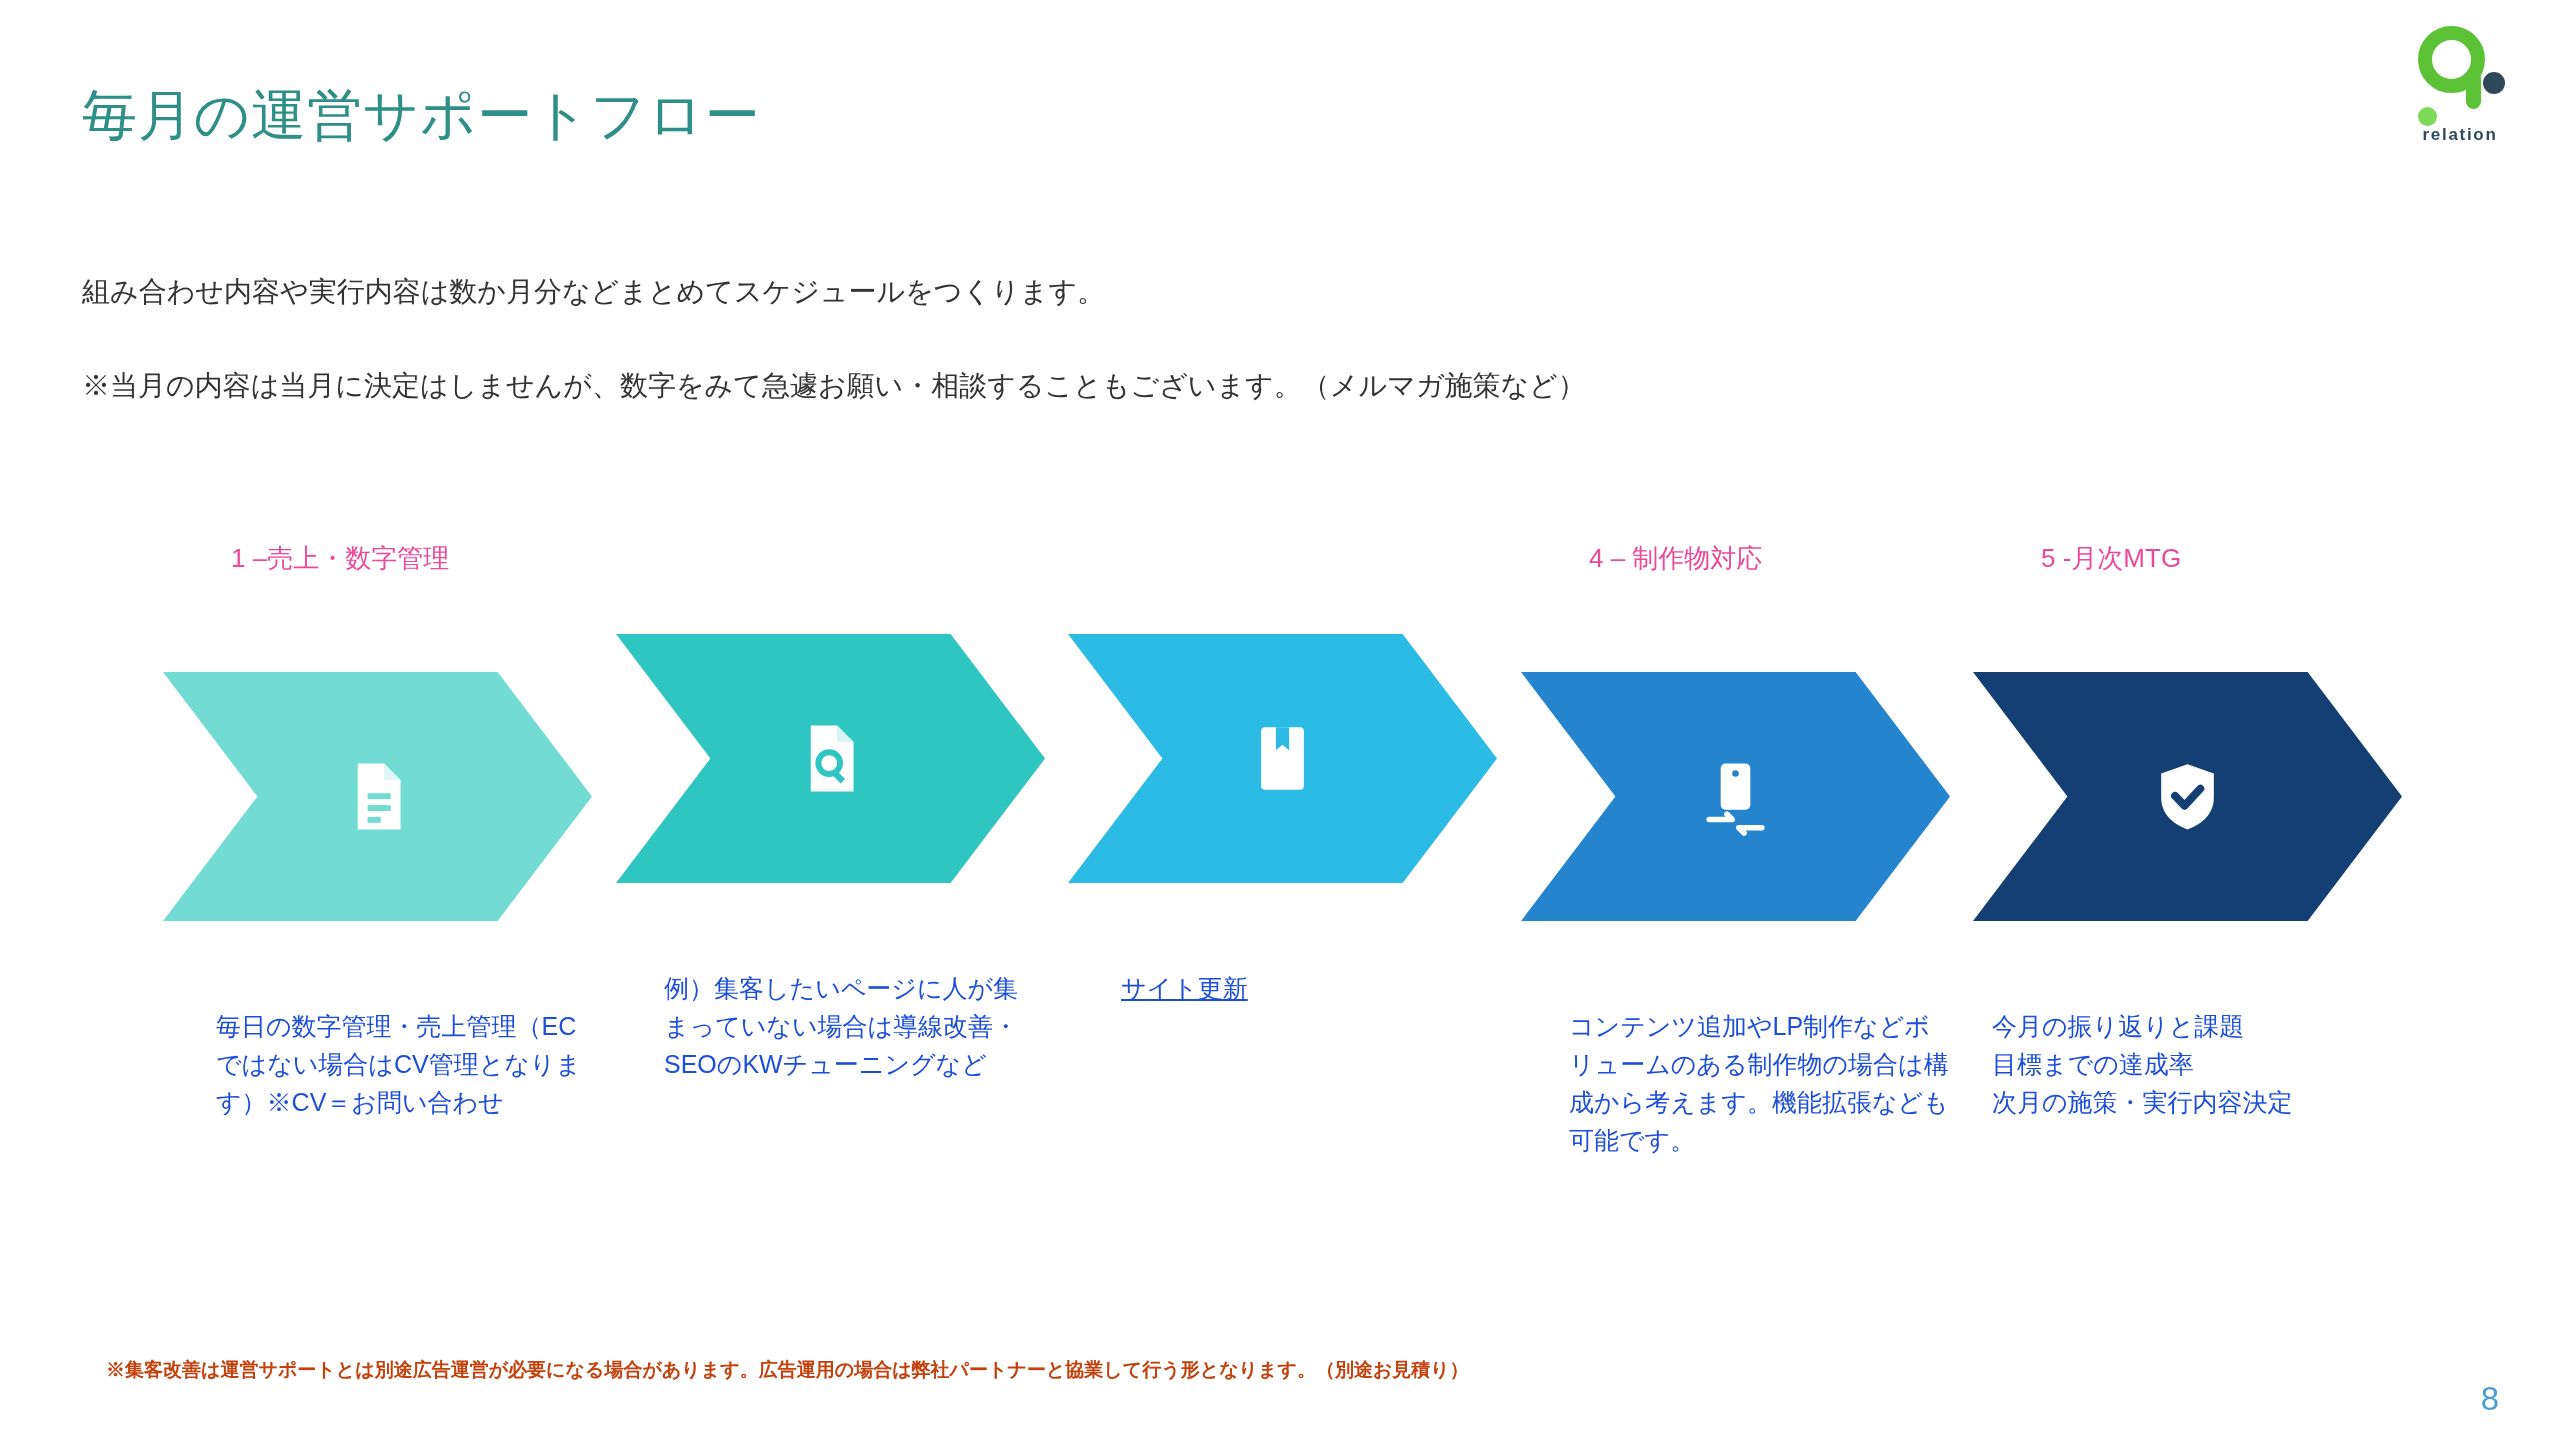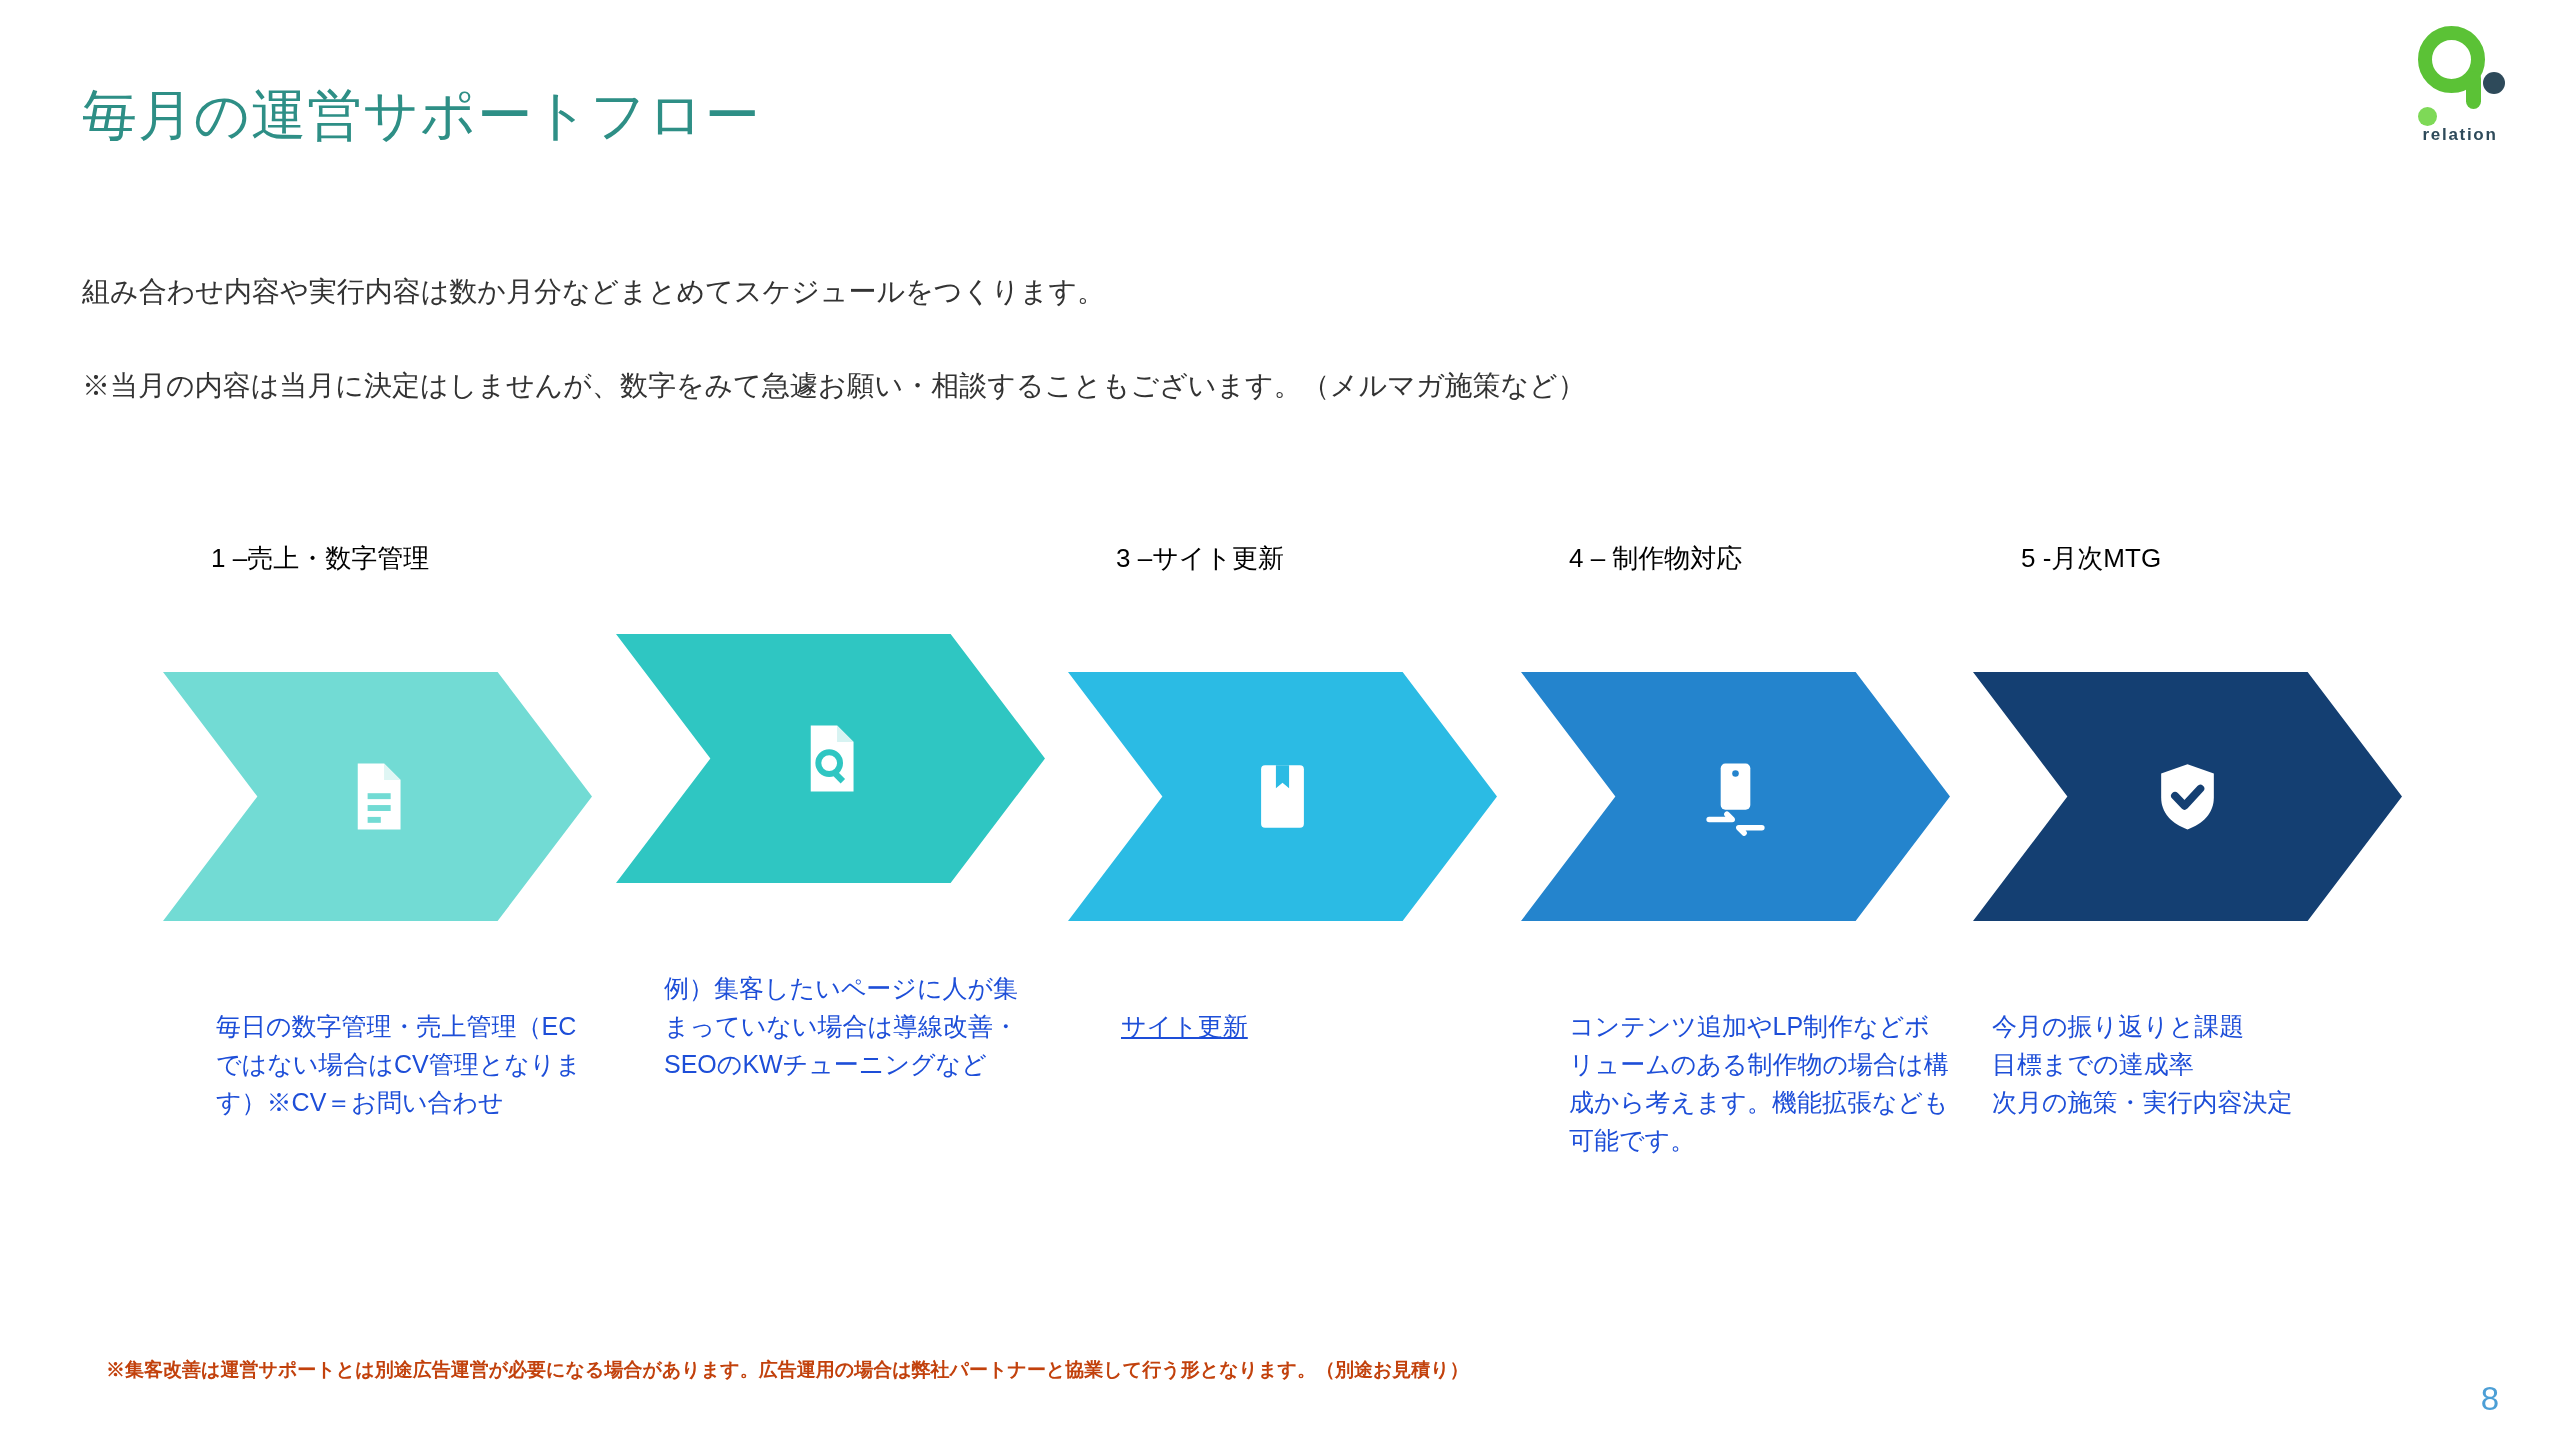--- a/index.html
+++ b/index.html
@@ -115,23 +115,23 @@
     position: relative;
     height: 859px;
   }
   .step {
     position: absolute;
     top: 0;
     width: 455px;
   }
   .step-label {
     font-size: 26px;
-    color: #000000;
-    white-space: nowrap;
-    margin-left: 48px;
+    color: #ec4899;
+    white-space: nowrap;
+    margin-left: 68px;
     height: 38px;
   }
   .chevron-wrap {
     position: relative;
     margin-top: 93px;
     height: 249px;
   }
   .chevron {
     position: absolute;
     left: 0;
@@ -230,21 +230,20 @@
             <path d="M14 2v5h5" fill="#d7f3f2"></path>
             <circle cx="11.6" cy="13.4" r="3.3" fill="none" stroke="#2fc6c2" stroke-width="1.8"></circle>
             <rect x="13.6" y="15.4" width="4" height="1.9" fill="#2fc6c2" transform="rotate(45 13.6 15.4)"></rect>
           </svg>
         </div>
       </div>
       <div class="step-desc" style="margin-left:48px;width:369px;">例）集客したいページに人が集まっていない場合は導線改善・SEOのKWチューニングなど</div>
     </div>
 
     <div class="step" style="left:905px;">
-      <div class="step-label">3 –サイト更新</div>
       <div class="chevron-wrap">
         <div class="chevron" style="background:#2bbbe4;"></div>
         <div class="chevron-icon">
           <svg viewBox="0 0 24 24" xmlns="http://www.w3.org/2000/svg">
             <rect x="5.5" y="2.5" width="13" height="19" rx="1.2" fill="#ffffff"></rect>
             <path d="M10 2.5h4v7l-2-1.7-2 1.7z" fill="#2bbbe4"></path>
           </svg>
         </div>
       </div>
       <div class="step-desc" style="margin-left:53px;width:369px;text-decoration:underline;">サイト更新</div>

